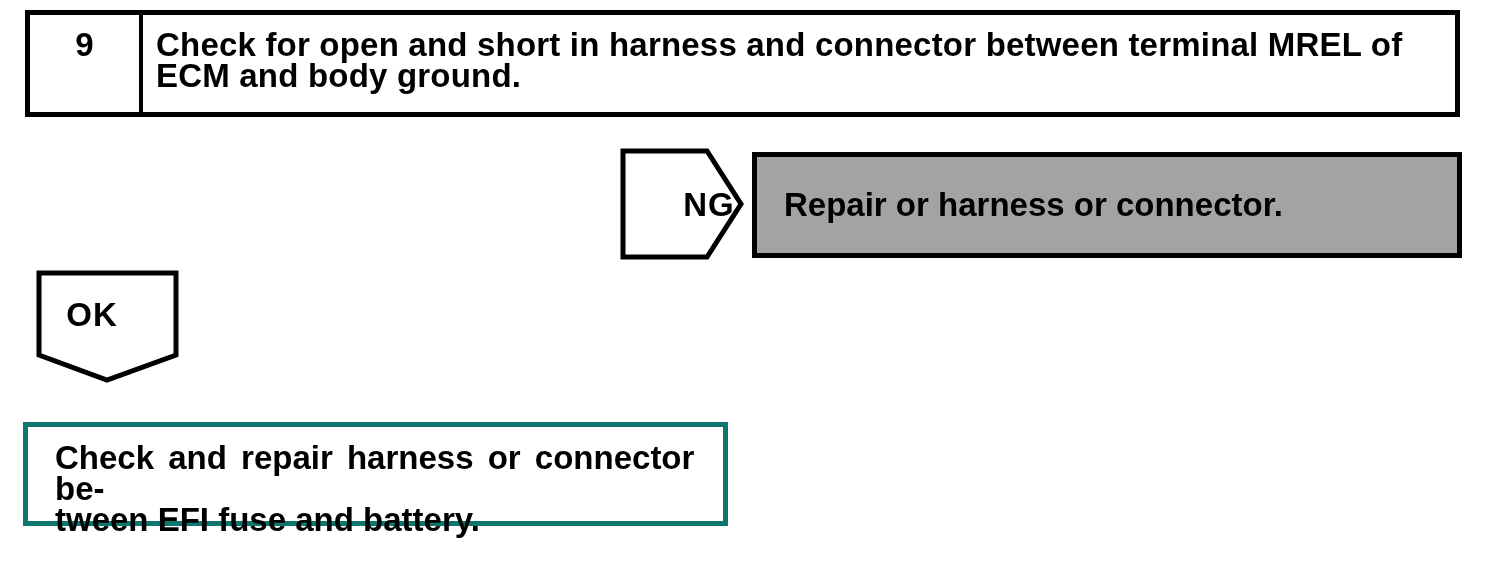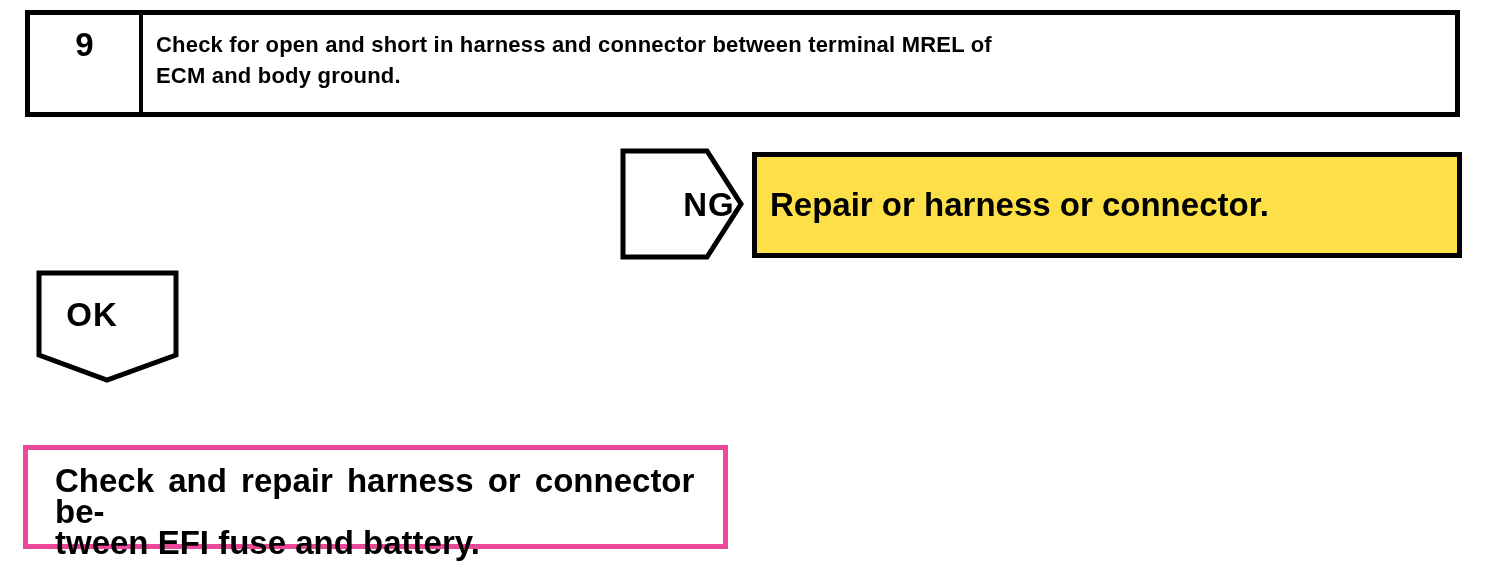--- a/index.html
+++ b/index.html
@@ -33,21 +33,21 @@
     border-right: 4px solid #000;
     box-sizing: border-box;
     text-align: center;
     padding-top: 14px;
     font-size: 33px;
     line-height: 31px;
   }
   .step-instruction {
     flex: 1;
     padding: 14px 8px 0 13px;
-    font-size: 22px;
+    font-size: 33px;
     line-height: 31px;
     letter-spacing: 0.2px;
   }
   
   .pentagon {
     position: absolute;
   }
   .pentagon svg {
     position: absolute;
     left: 0; top: 0;
@@ -84,35 +84,34 @@
   }
   
   .ng-action-box {
     position: absolute;
     left: 752px; top: 152px;
     width: 710px; height: 106px;
     border: 5px solid #000;
     box-sizing: border-box;
     display: flex;
     align-items: center;
-    padding-left: 13px;
+    padding-left: 27px;
     font-size: 33px;
-    background: #fde047;
+    background: #a3a3a3;
   }
   .ok-action-box {
     position: absolute;
     left: 23px; top: 422px;
     width: 705px; height: 104px;
-    border: 5px solid #ec4899;
+    border: 5px solid #0f766e;
     box-sizing: border-box;
     padding: 15px 26px 0 27px;
     font-size: 33px;
     line-height: 31px;
     background: #fff;
-    margin-top: 23px;
   }
   .ok-action-box .wide-spaced {
     word-spacing: 5px;
   }
 </style>
 </head>
 <body>
 
 <div class="canvas">
 

